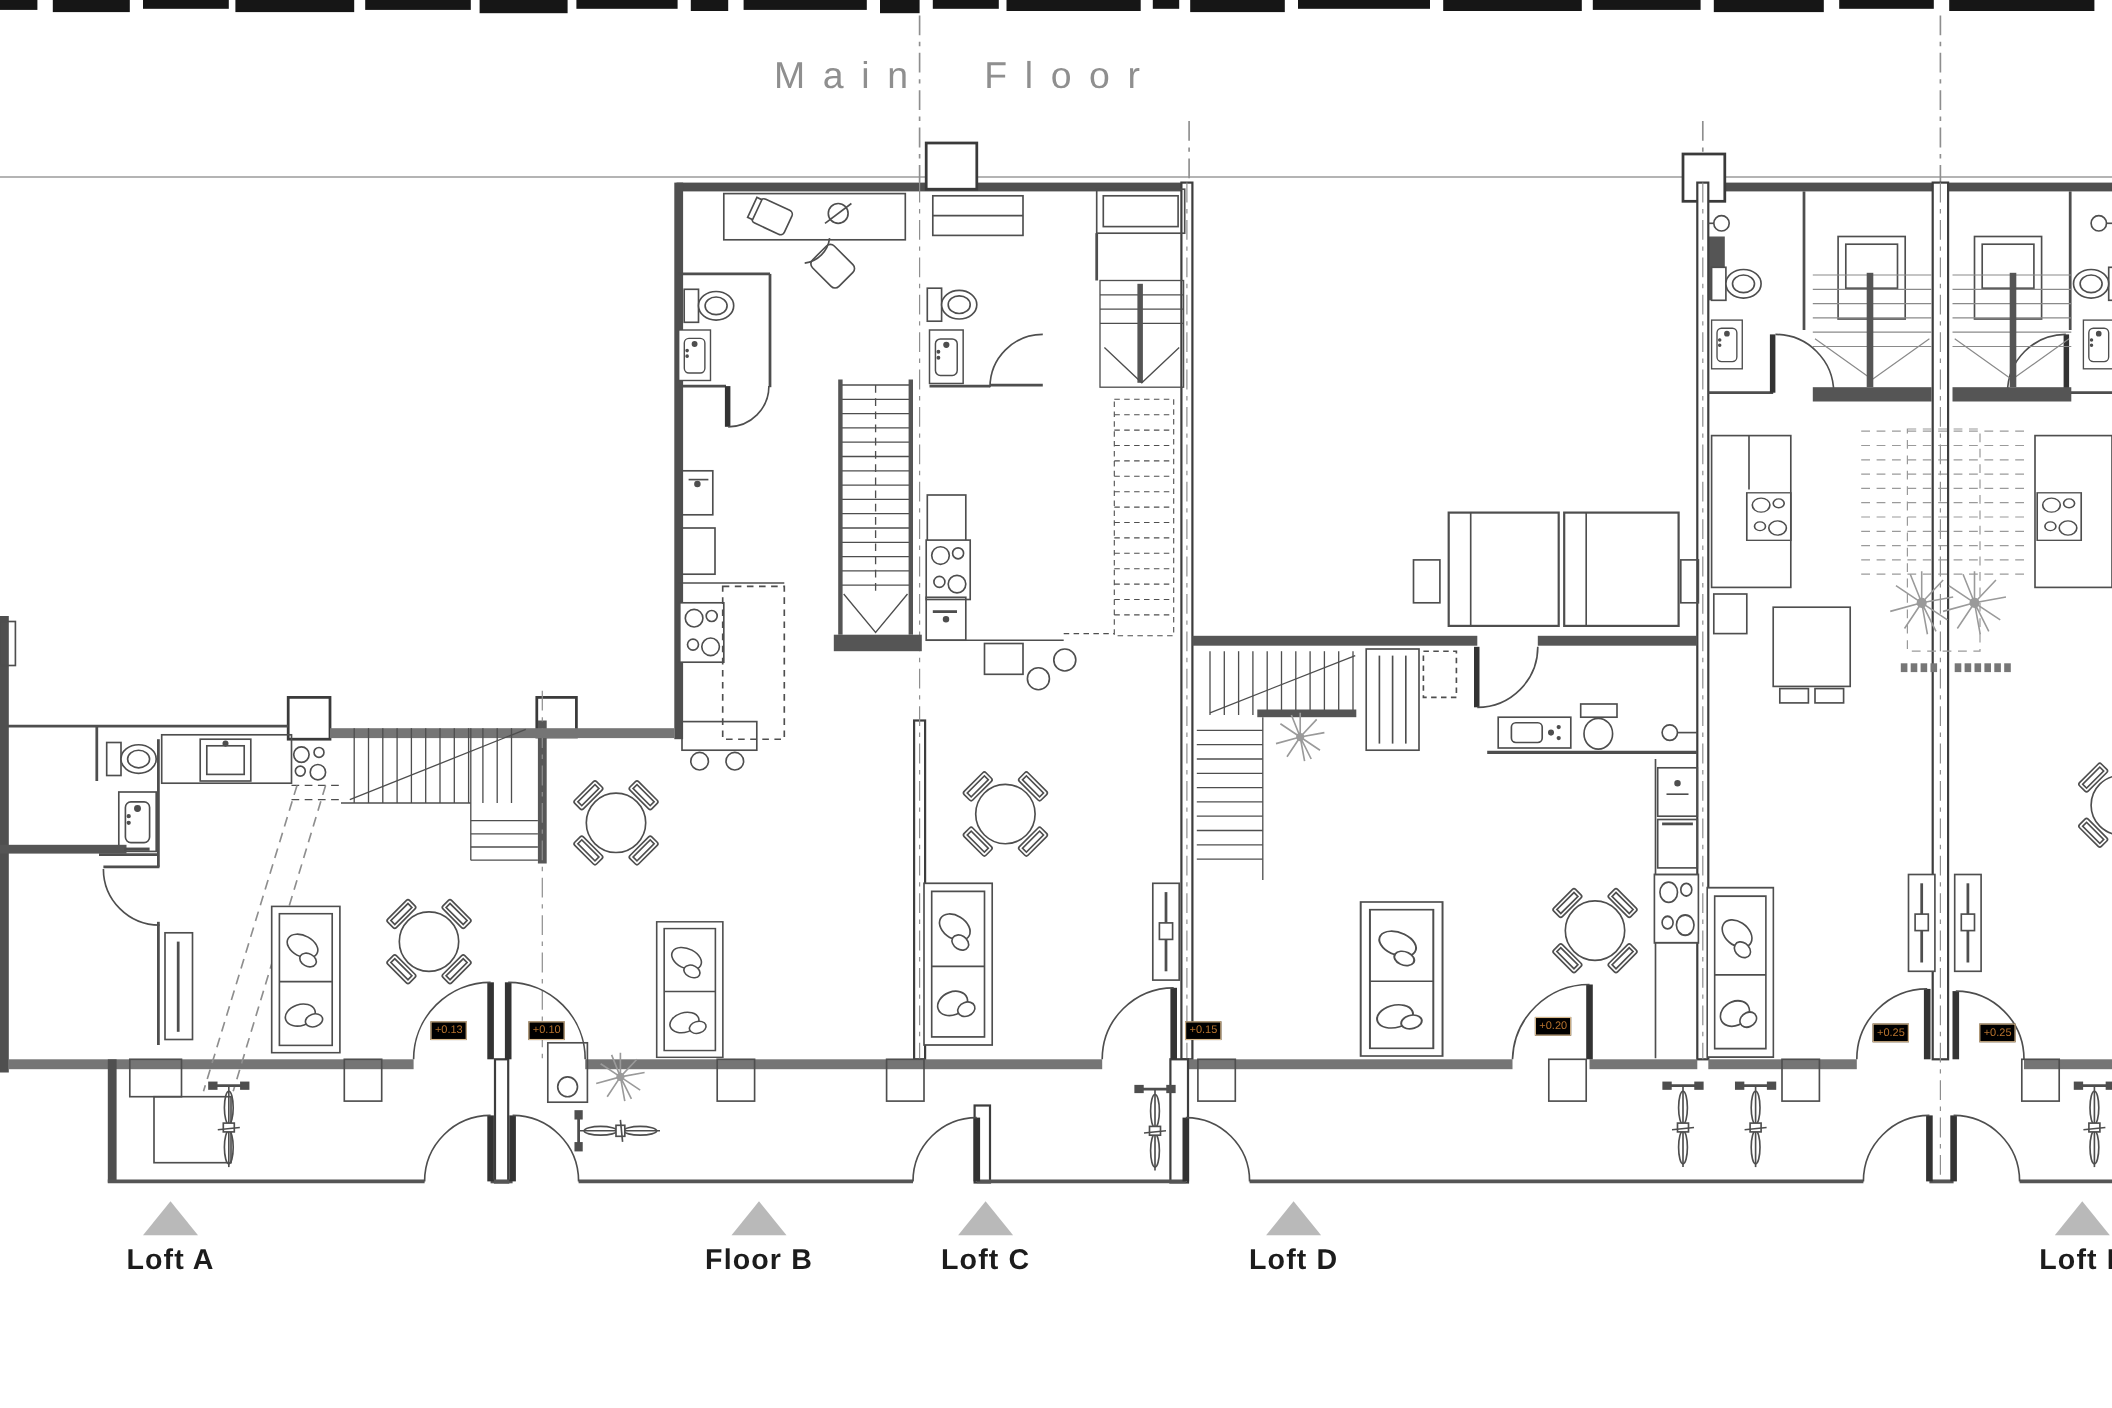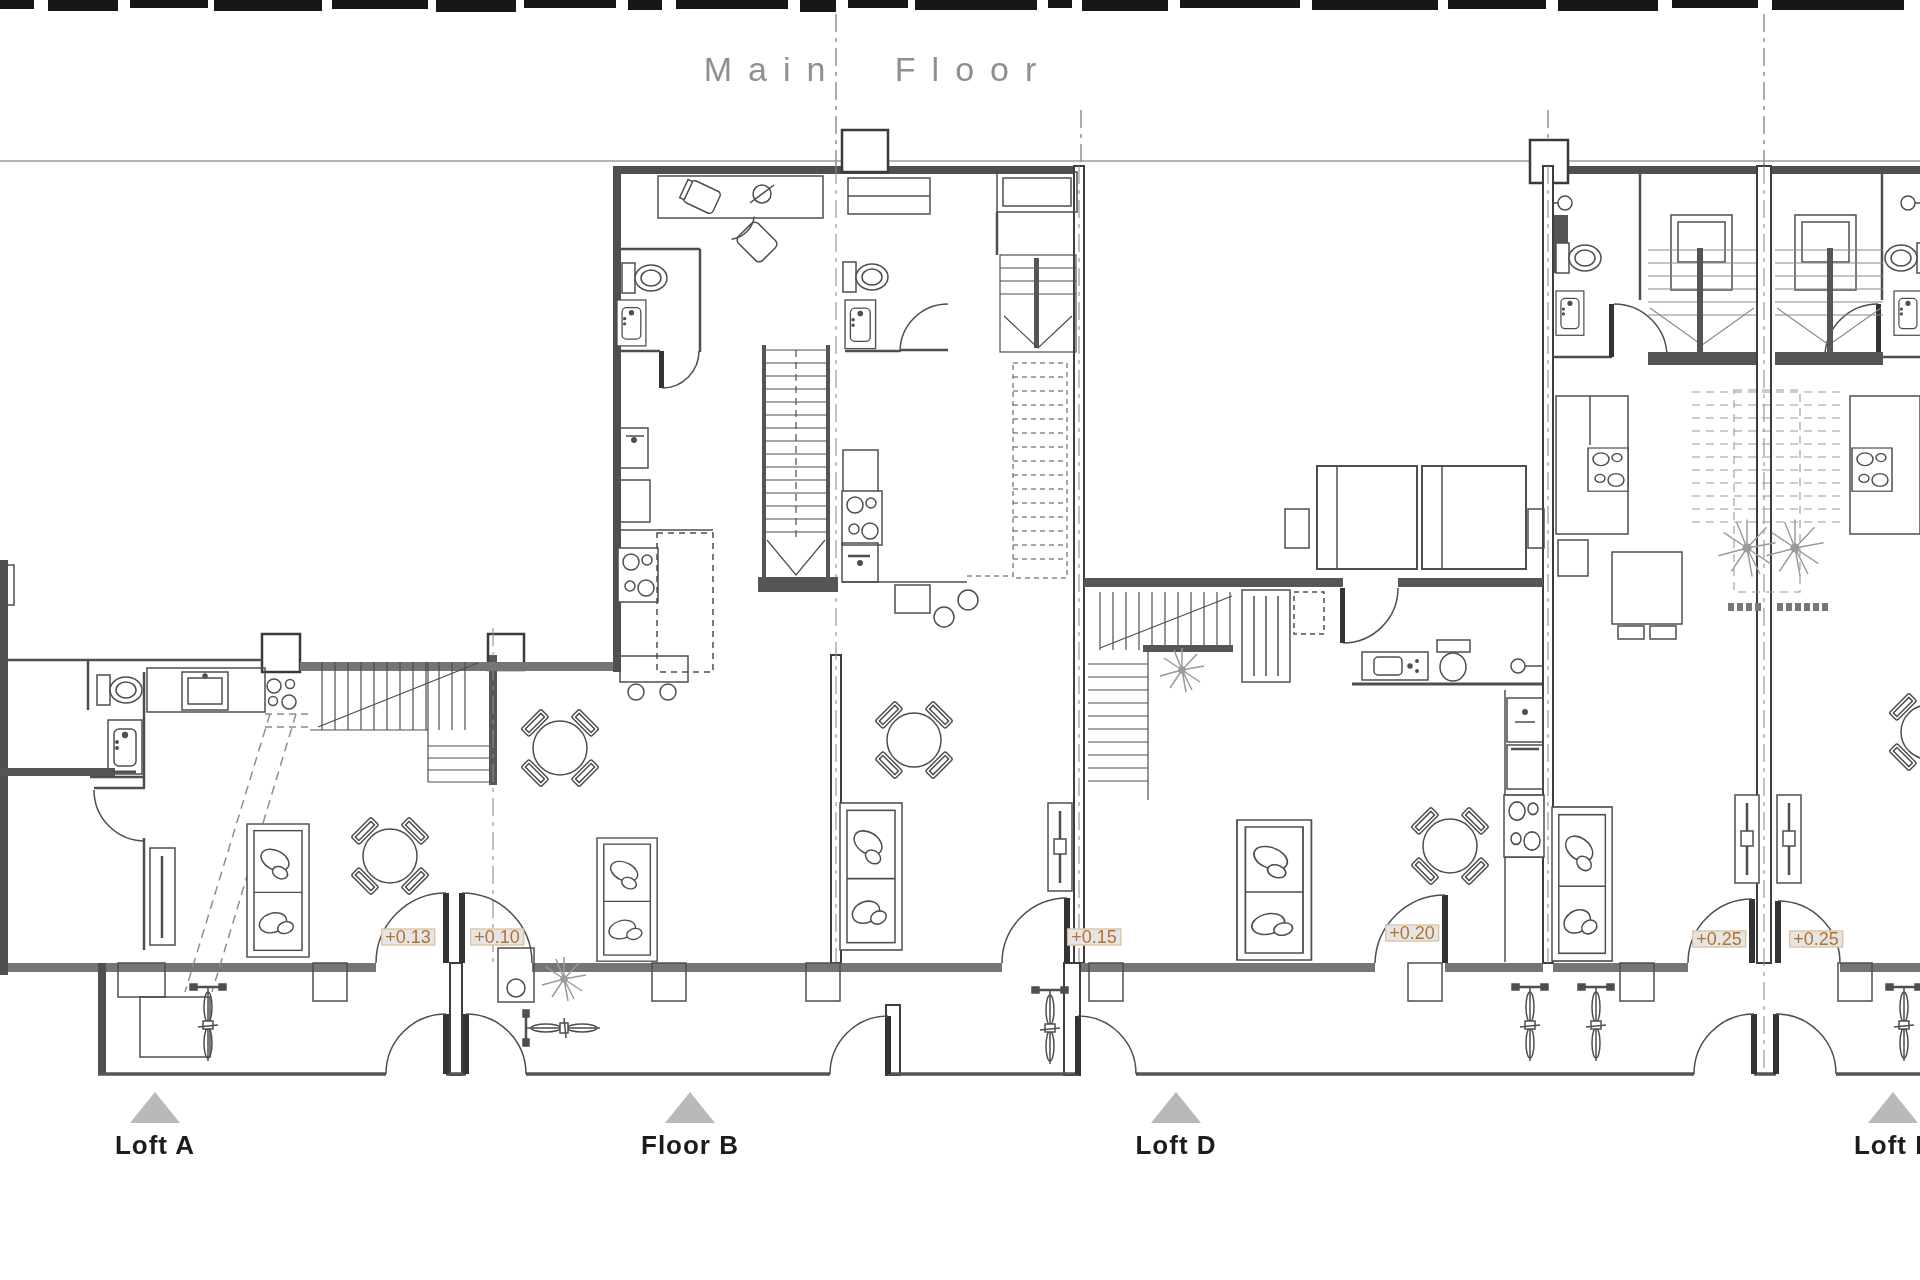--- a/index.html
+++ b/index.html
@@ -5,22 +5,22 @@
   html,body{margin:0;padding:0;background:#ffffff;}
   .stage{position:relative;width:1920px;height:1256px;background:#ffffff;overflow:hidden;
          font-family:"Liberation Sans",sans-serif;}
   svg{position:absolute;left:0;top:0;}
   .title{position:absolute;top:50px;left:878px;transform:translateX(-50%);
          font-size:34px;letter-spacing:16px;word-spacing:28px;color:#8f8f8f;white-space:nowrap;}
   .unit{position:absolute;top:1092px;width:160px;margin-left:-80px;text-align:center;}
   .tri{width:0;height:0;margin:0 auto;border-left:25px solid transparent;
        border-right:25px solid transparent;border-bottom:31px solid #b9b9b9;}
   .unit-label{margin-top:7px;font-size:26px;color:#1c1c1c;letter-spacing:1px;white-space:nowrap;font-weight:bold;}
-  .elev{position:absolute;transform:translate(-50%,-50%);font-size:18px;line-height:15px;
-        color:#b5722e;border:1px solid #d9b98c;background:#e5e5e5;padding:0 3px;white-space:nowrap;}
+  .elev{position:absolute;transform:translate(-50%,-50%);font-size:10px;line-height:15px;
+        color:#b5722e;border:1px solid #d9b98c;background:#000000;padding:0 3px;white-space:nowrap;}
 </style>
 </head>
 <body>
 
 <div class="stage">
 
 <svg width="1920" height="1280" viewBox="0 0 1920 1280" fill="none" stroke="#4e4e4e" stroke-width="1.5">
 
   <defs>
     <g id="table4">
@@ -596,20 +596,24 @@
   <div class="unit" style="left: 155px;">
     <div class="tri" style="border-bottom-color: rgb(185, 185, 185);"></div>
     <div class="unit-label" style="color: rgb(28, 28, 28);">Loft A</div>
   </div>
 
   <div class="unit" style="left: 690px;">
     <div class="tri" style="border-bottom-color: rgb(185, 185, 185);"></div>
     <div class="unit-label" style="color: rgb(28, 28, 28);">Floor B</div>
   </div>
 
+  <div class="unit" style="left: 896px;">
+    <div class="tri" style="border-bottom-color: rgb(185, 185, 185);"></div>
+    <div class="unit-label" style="color: rgb(28, 28, 28);">Loft C</div>
+  </div>
 
   <div class="unit" style="left: 1176px;">
     <div class="tri" style="border-bottom-color: rgb(185, 185, 185);"></div>
     <div class="unit-label" style="color: rgb(28, 28, 28);">Loft D</div>
   </div>
 
 
   <div class="unit" style="left: 1893px;">
     <div class="tri" style="border-bottom-color: rgb(185, 185, 185);"></div>
     <div class="unit-label" style="color: rgb(28, 28, 28);">Loft F</div>

